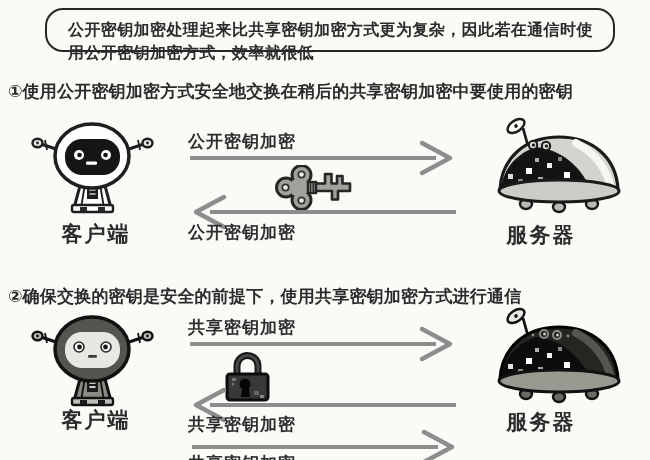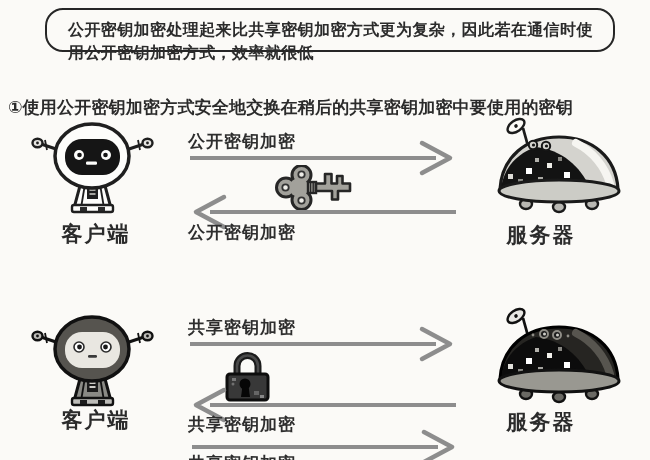--- a/index.html
+++ b/index.html
@@ -16,21 +16,21 @@
 </style>
 </head>
 <body>
 
 <div class="canvas">
 
   <div class="abs note-box">
     <span>公开密钥加密处理起来比共享密钥加密方式更为复杂，因此若在通信时使用公开密钥加密方式，效率就很低</span>
   </div>
 
-  <div class="abs heading" style="top:96px;">①使用公开密钥加密方式安全地交换在稍后的共享密钥加密中要使用的密钥</div>
+  <div class="abs heading" style="top:80px;">①使用公开密钥加密方式安全地交换在稍后的共享密钥加密中要使用的密钥</div>
 
   <svg class="abs" style="left:30px;top:116px;" width="125" height="98" viewBox="0 0 125 98">
     <g stroke="#1f1f1f">
       <line x1="26" y1="33" x2="11" y2="28" stroke-width="3"></line>
       <line x1="15" y1="24" x2="17" y2="34" stroke-width="1.8"></line>
       <ellipse cx="7.5" cy="27" rx="5" ry="4.2" fill="#e8e7e3" stroke-width="2.4"></ellipse>
       <circle cx="7.5" cy="27" r="1.4" fill="#1f1f1f" stroke="none"></circle>
       <line x1="99" y1="33" x2="114" y2="28" stroke-width="3"></line>
       <line x1="108" y1="24" x2="110" y2="34" stroke-width="1.8"></line>
       <ellipse cx="117.5" cy="27" rx="5" ry="4.2" fill="#e8e7e3" stroke-width="2.4"></ellipse>
@@ -108,20 +108,21 @@
     <line x1="38.2" y1="17.5" x2="38.2" y2="27.5" stroke="#262626" stroke-width="1.4"></line>
     <path d="M41,18.5 h9 v-9.5 h6.5 v9.5 h5.5 v-7.5 h5.5 v7.5 h7.5 v7.5 h-12 v8.5 h-6 v-8.5 h-16 z" fill="#a2a19b" stroke="#262626" stroke-width="2.6" stroke-linejoin="round"></path>
   </svg>
 
   <svg class="abs" style="left:188px;top:193px;" width="270" height="38" viewBox="0 0 270 38">
     <line x1="22" y1="19" x2="268" y2="19" stroke="#8d8d8d" stroke-width="4"></line>
     <polyline points="36,4 8,19 36,34" fill="none" stroke="#8d8d8d" stroke-width="4.5" stroke-linecap="round" stroke-linejoin="round"></polyline>
   </svg>
   <div class="abs arrow-label" style="left:188px;top:221px;">公开密钥加密</div>
 
+  <div class="abs heading" style="top:285px;">②确保交换的密钥是安全的前提下，使用共享密钥加密方式进行通信</div>
 
   <svg class="abs" style="left:30px;top:309px;" width="125" height="98" viewBox="0 0 125 98">
     <g stroke="#111">
       <line x1="26" y1="33" x2="11" y2="28" stroke-width="3"></line>
       <line x1="15" y1="24" x2="17" y2="34" stroke-width="1.8"></line>
       <ellipse cx="7.5" cy="27" rx="5" ry="4.2" fill="#bdbcb8" stroke-width="2.4"></ellipse>
       <circle cx="7.5" cy="27" r="1.4" fill="#111" stroke="none"></circle>
       <line x1="99" y1="33" x2="114" y2="28" stroke-width="3"></line>
       <line x1="108" y1="24" x2="110" y2="34" stroke-width="1.8"></line>
       <ellipse cx="117.5" cy="27" rx="5" ry="4.2" fill="#bdbcb8" stroke-width="2.4"></ellipse>

